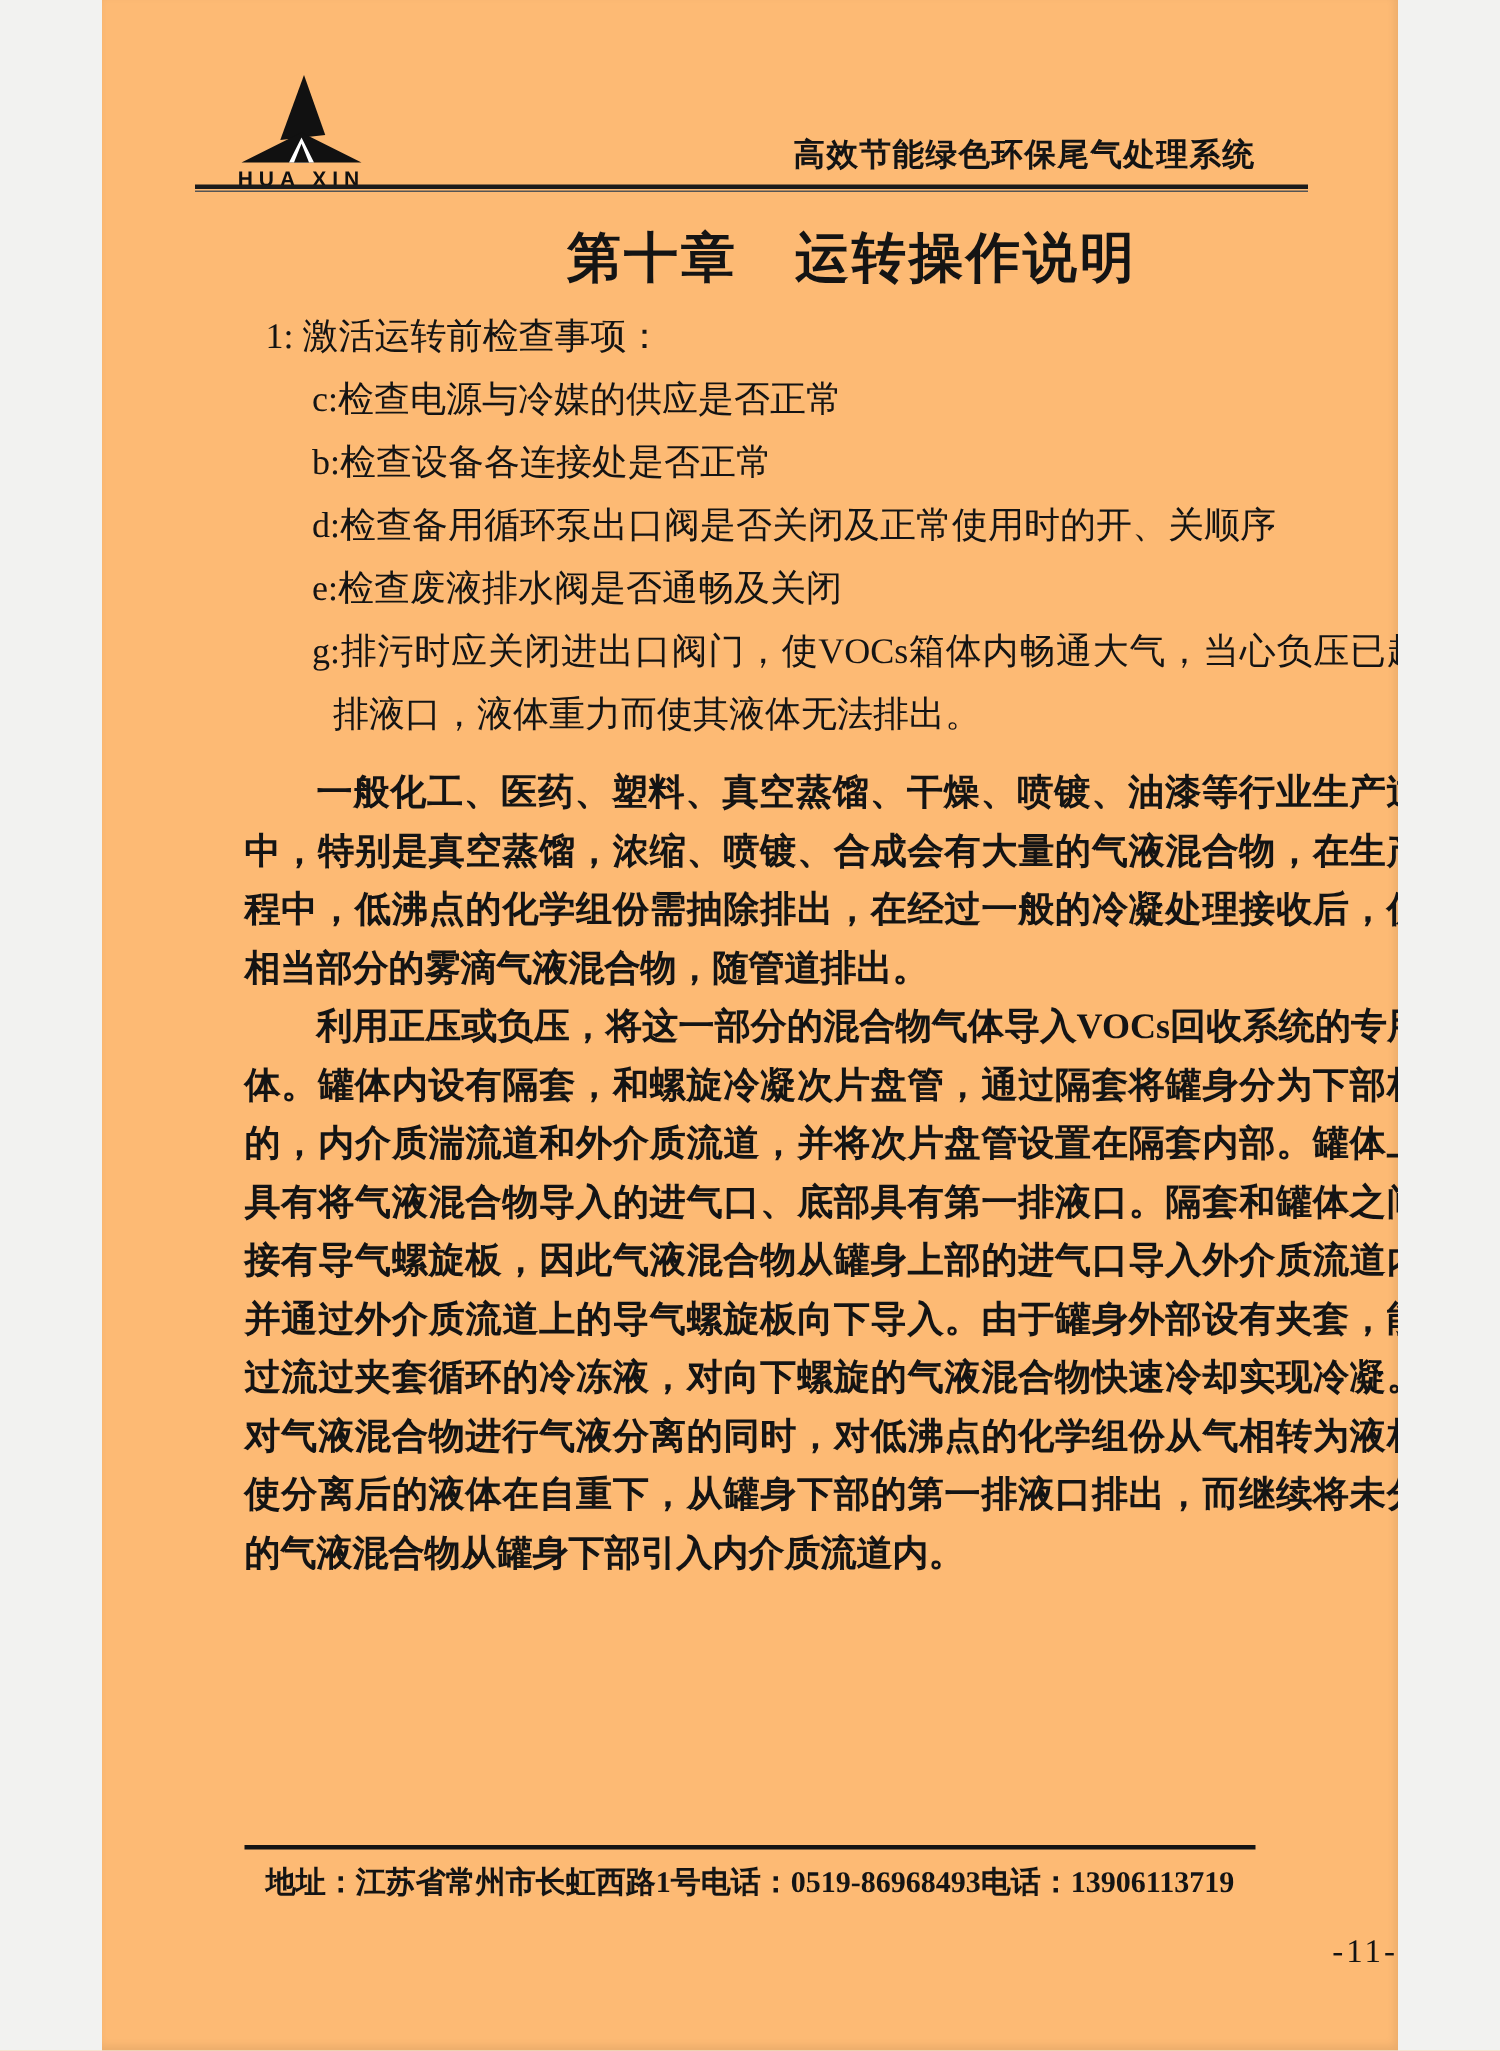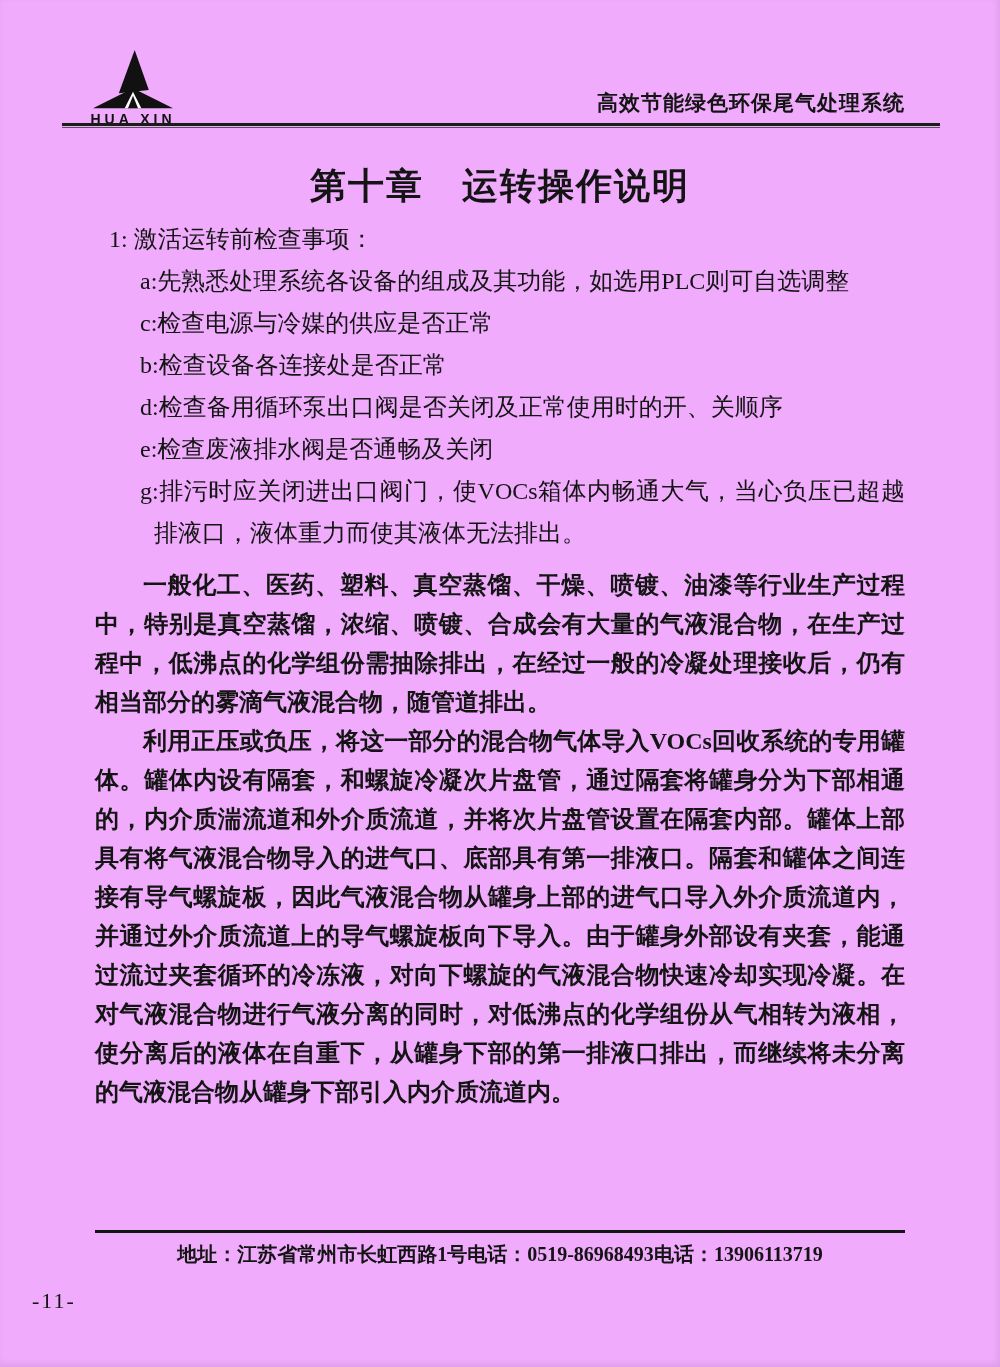--- a/index.html
+++ b/index.html
@@ -1,21 +1,21 @@
 <!DOCTYPE html>
 <html><head>
 <meta charset="utf-8">
 <style>
   html, body { margin: 0; padding: 0; background: #f2f2f0; }
   .page {
     position: relative;
-    width: 1000px;
+    width: 864px;
     height: 1367px;
     margin: 0 auto;
-    background: #f0abfc;
+    background: #fdba74;
     color: #141414;
     font-family: "Liberation Serif", "DejaVu Serif", serif;
     overflow: hidden;
     box-shadow: inset -2px -3px 6px rgba(0,0,0,0.08);
   }
 
   
   .header {
     position: absolute;
     top: 50px; left: 85px; right: 95px;
@@ -56,21 +56,21 @@
     width: 810px;
   }
   .ch-title {
     font-size: 36px;
     font-weight: bold;
     text-align: center;
     letter-spacing: 2px;
     line-height: 44px;
     margin: 0;
   }
-  .ch10-title { margin-top: 14px; }
+  .ch10-title { }
   .ch11-title { margin-top: 18px; }
 
   .list-intro {
     font-size: 24px;
     line-height: 42px;
     margin-top: 10px;
     margin-left: 14px;
   }
   .sub-item {
     font-size: 24px;
@@ -99,21 +99,21 @@
   }
   .footer-row {
     display: flex;
     justify-content: center;
     margin: 8px 95px 0 95px;
     font-weight: bold;
     font-size: 20px;
     white-space: nowrap;
   }
   .page-number {
-    text-align: left;
+    text-align: right;
     margin-top: 20px;
     font-size: 22px;
     letter-spacing: 2px;
     padding-left: 32px;
   }
 </style>
 </head>
 <body>
 
 <div class="page">
@@ -129,21 +129,20 @@
       <div class="logo-text">HUA XIN</div>
     </div>
     <div class="slogan">高效节能绿色环保尾气处理系统</div>
   </div>
   <div class="header-rule"></div>
 
   <div class="main">
     <h1 class="ch-title ch10-title">第十章　运转操作说明</h1>
 
     <div class="list-intro">1: 激活运转前检查事项：</div>
-    <div class="sub-item">a:先熟悉处理系统各设备的组成及其功能，如选用PLC则可自选调整</div>
     <div class="sub-item">c:检查电源与冷媒的供应是否正常</div>
     <div class="sub-item">b:检查设备各连接处是否正常</div>
     <div class="sub-item">d:检查备用循环泵出口阀是否关闭及正常使用时的开、关顺序</div>
     <div class="sub-item">e:检查废液排水阀是否通畅及关闭</div>
     <div class="sub-item">g:排污时应关闭进出口阀门，使VOCs箱体内畅通大气，当心负压已超越排液口，液体重力而使其液体无法排出。</div>
 
 
     <div class="body-block">
       <p class="body-para">一般化工、医药、塑料、真空蒸馏、干燥、喷镀、油漆等行业生产过程中，特别是真空蒸馏，浓缩、喷镀、合成会有大量的气液混合物，在生产过程中，低沸点的化学组份需抽除排出，在经过一般的冷凝处理接收后，仍有相当部分的雾滴气液混合物，随管道排出。</p>
       <p class="body-para">利用正压或负压，将这一部分的混合物气体导入VOCs回收系统的专用罐体。罐体内设有隔套，和螺旋冷凝次片盘管，通过隔套将罐身分为下部相通的，内介质湍流道和外介质流道，并将次片盘管设置在隔套内部。罐体上部具有将气液混合物导入的进气口、底部具有第一排液口。隔套和罐体之间连接有导气螺旋板，因此气液混合物从罐身上部的进气口导入外介质流道内，并通过外介质流道上的导气螺旋板向下导入。由于罐身外部设有夹套，能通过流过夹套循环的冷冻液，对向下螺旋的气液混合物快速冷却实现冷凝。在对气液混合物进行气液分离的同时，对低沸点的化学组份从气相转为液相，使分离后的液体在自重下，从罐身下部的第一排液口排出，而继续将未分离的气液混合物从罐身下部引入内介质流道内。</p>

